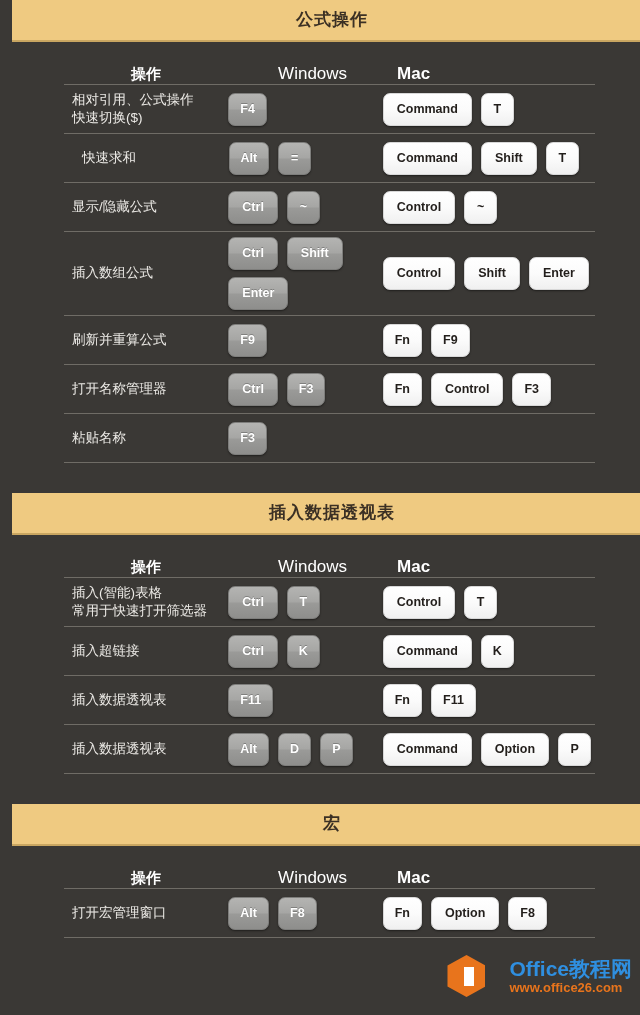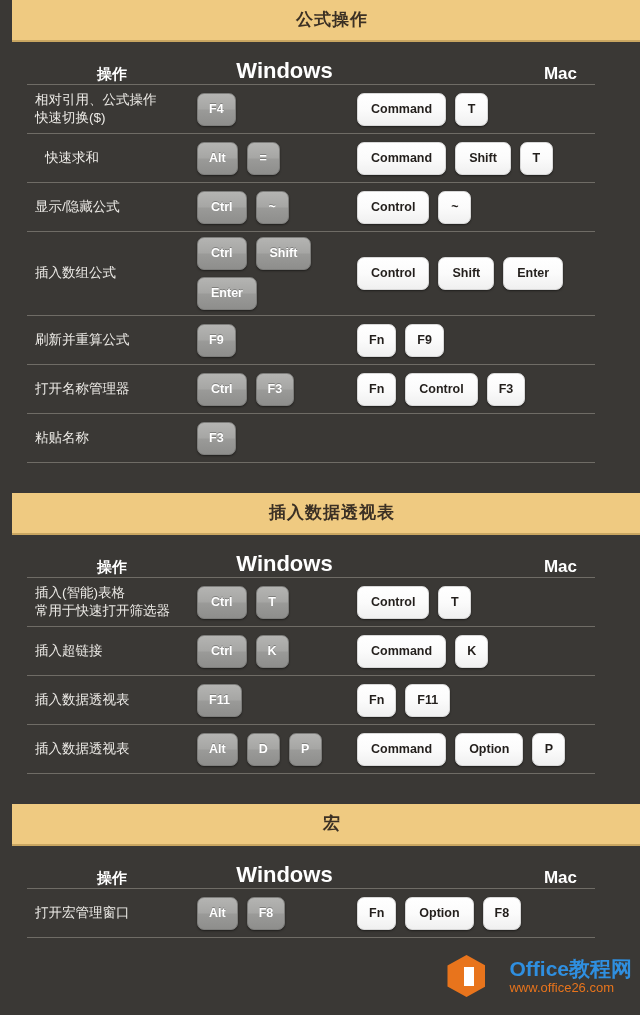--- a/index.html
+++ b/index.html
@@ -28,47 +28,47 @@
     font-size: 17px;
     font-weight: bold;
     letter-spacing: 1px;
     line-height: 1;
     padding: 11px 0 12px 0;
     border-bottom: 2px solid #c9a661;
     margin-left: 12px;
   }
 
   .section-body {
-    padding: 0 45px 0 27px;
+    padding: 0 45px 0 64px;
   }
 
   
   .col-head {
     display: flex;
     align-items: flex-end;
     height: 42px;
     padding-top: 14px;
   }
   .col-head .ch-op {
     width: 170px;
     text-align: center;
     color: #ffffff;
     font-size: 15px;
     font-weight: bold;
   }
   .col-head .ch-win {
     width: 175px;
     text-align: center;
     color: #ffffff;
-    font-size: 22px;
-    font-weight: bold;
+    font-size: 17px;
+    font-weight: normal;
   }
   .col-head .ch-mac {
     width: 205px;
-    text-align: right;
+    text-align: left;
     color: #ffffff;
     font-size: 17px;
     font-weight: bold;
   }
 
   .divider {
     height: 1px;
     background: #6f6c66;
     width: 100%;
   }
@@ -164,21 +164,21 @@
   .wm-title {
     color: #2f8fe0;
     font-size: 21px;
     font-weight: bold;
     letter-spacing: 0px;
     display: block;
   }
   .wm-url {
     color: #e8741c;
     font-size: 13px;
-    font-weight: normal;
+    font-weight: bold;
     display: block;
     margin-top: 2px;
   }
 
   .spacer-lg { height: 30px; }
   .spacer-sm { height: 14px; }
 </style>
 </head>
 <body>
 

